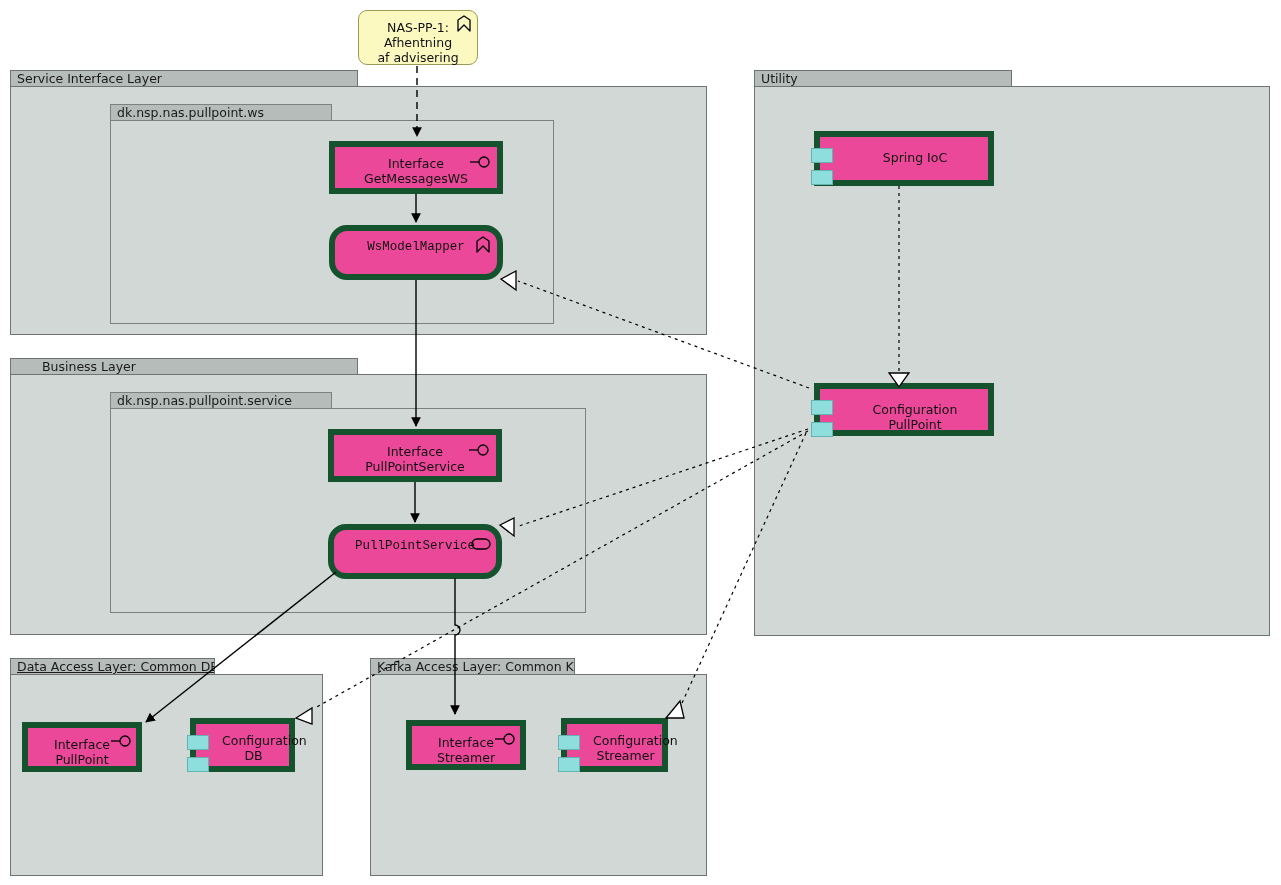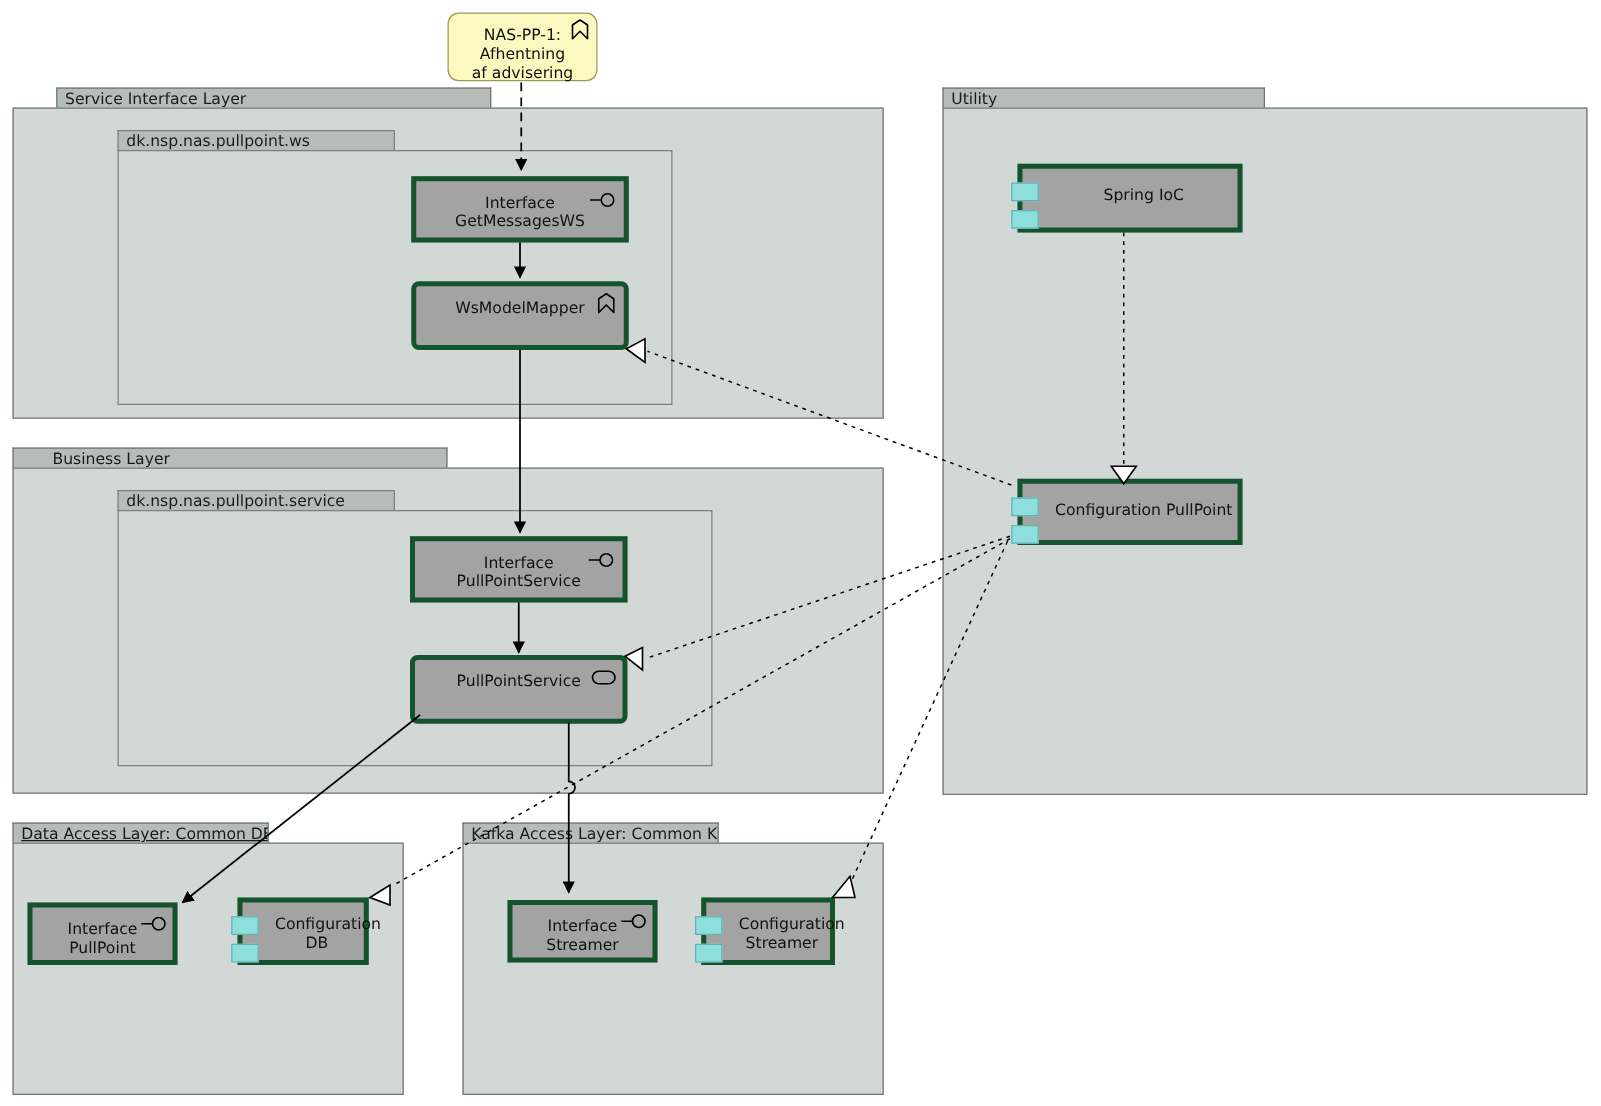--- a/index.html
+++ b/index.html
@@ -57,20 +57,21 @@
     bottom: 0;
     background: #d2d8d5;
     border: 1px solid #6f7472;
     box-sizing: border-box;
   }
 
   
   .pkg {
     position: absolute;
     z-index: 2;
+    margin-left: 16px;
   }
   .pkg-tab {
     position: absolute;
     left: 0;
     top: 0;
     height: 17px;
     background: #b6bcba;
     border: 1px solid #7c817f;
     border-bottom: none;
     box-sizing: border-box;
@@ -89,25 +90,25 @@
     bottom: 0;
     background: #d2d8d5;
     border: 1px solid #7c817f;
     box-sizing: border-box;
   }
 
   
   .node {
     position: absolute;
     box-sizing: border-box;
-    background: #a3a3a3;
-    border: 4px solid #14532d;
+    background: #ec4899;
+    border: 6px solid #14532d;
     z-index: 4;
   }
-  .node.rounded { border-radius: 6px; }
+  .node.rounded { border-radius: 18px; font-family: Liberation Mono, monospace; }
   .node-label {
     position: absolute;
     left: 0;
     right: 0;
     top: 9px;
     text-align: center;
     font-size: 12.5px;
     color: #111;
     line-height: 15px;
     white-space: pre-line;
@@ -229,21 +230,21 @@
   <div class="note" style="left:358px; top:10px; width:120px; height:55px;">
     <div class="note-label">NAS-PP-1:
 Afhentning
 af advisering</div>
     <svg class="badge" style="right:4px; top:4px;" viewBox="0 0 18 18">
       <path d="M3 16 L3 5 L9 1 L15 5 L15 16 L9 10 Z" fill="none" stroke="#000" stroke-width="1.3" stroke-linejoin="round"></path>
     </svg>
   </div>
 
   <div class="layer" style="left:10px; top:70px; width:697px; height:265px;">
-    <div class="layer-tab" style="width:348px;margin-left:35px;">Service Interface Layer</div>
+    <div class="layer-tab" style="width:348px;">Service Interface Layer</div>
     <div class="layer-body"></div>
   </div>
 
   <div class="pkg" style="left:94px; top:104px; width:444px; height:220px;">
     <div class="pkg-tab" style="width:222px;">dk.nsp.nas.pullpoint.ws</div>
     <div class="pkg-body"></div>
   </div>
 
   <div class="node" style="left:329px; top:141px; width:174px; height:53px;">
     <div class="node-label">Interface

